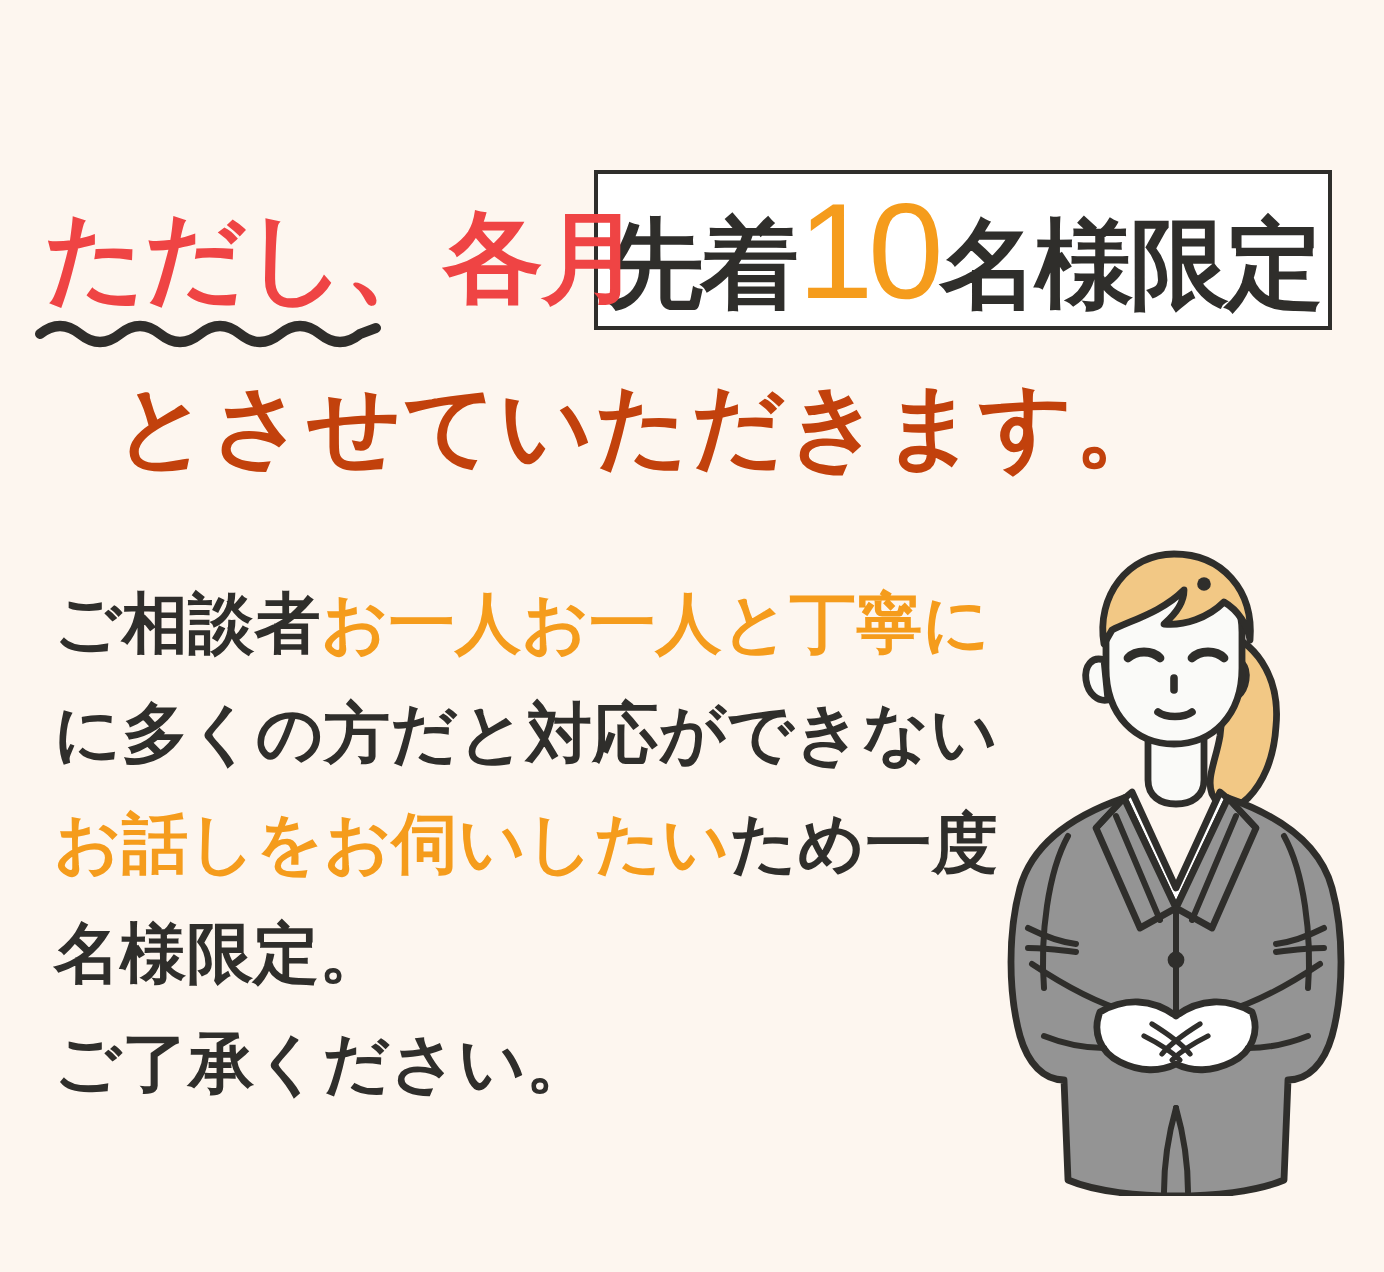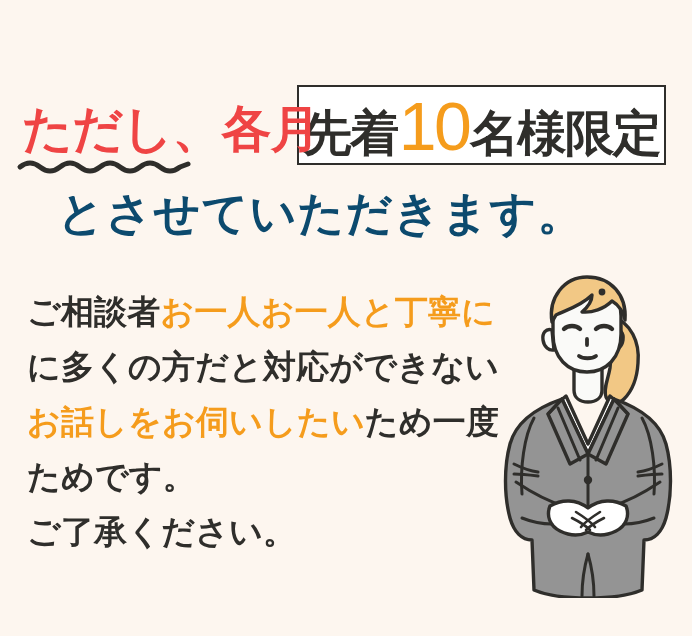--- a/index.html
+++ b/index.html
@@ -95,21 +95,21 @@
     top: 190px;
     width: 692px;
     text-align: center;
     padding-right: 82px;
     box-sizing: border-box;
   }
   .hl2-text {
     font-size: 46px;
     line-height: 1;
     font-weight: 700;
-    color: #0c4a6e;
+    color: #c2410c;
     letter-spacing: 0.02em;
     white-space: nowrap;
     margin-left: 32px;
   }
 
   
   .body-block {
     position: absolute;
     left: 27px;
     top: 284px;
@@ -170,21 +170,21 @@
     <div class="body-line">
       <span class="seg-dark">ご相談者</span><span class="seg-accent">お一人お一人と丁寧に</span>
     </div>
     <div class="body-line">
       <span class="seg-dark">に多くの方だと対応ができない</span>
     </div>
     <div class="body-line">
       <span class="seg-accent">お話しをお伺いしたい</span><span class="seg-dark">ため一度</span>
     </div>
     <div class="body-line">
-      <span class="seg-dark">ためです。</span>
+      <span class="seg-dark">名様限定。</span>
     </div>
     <div class="body-line">
       <span class="seg-dark">ご了承ください。</span>
     </div>
   </div>
 
   <div class="illus">
     <svg viewBox="0 0 200 330" aria-hidden="true">
       <g fill="none" stroke="#2f2e2b" stroke-width="3.4" stroke-linecap="round" stroke-linejoin="round">
 

